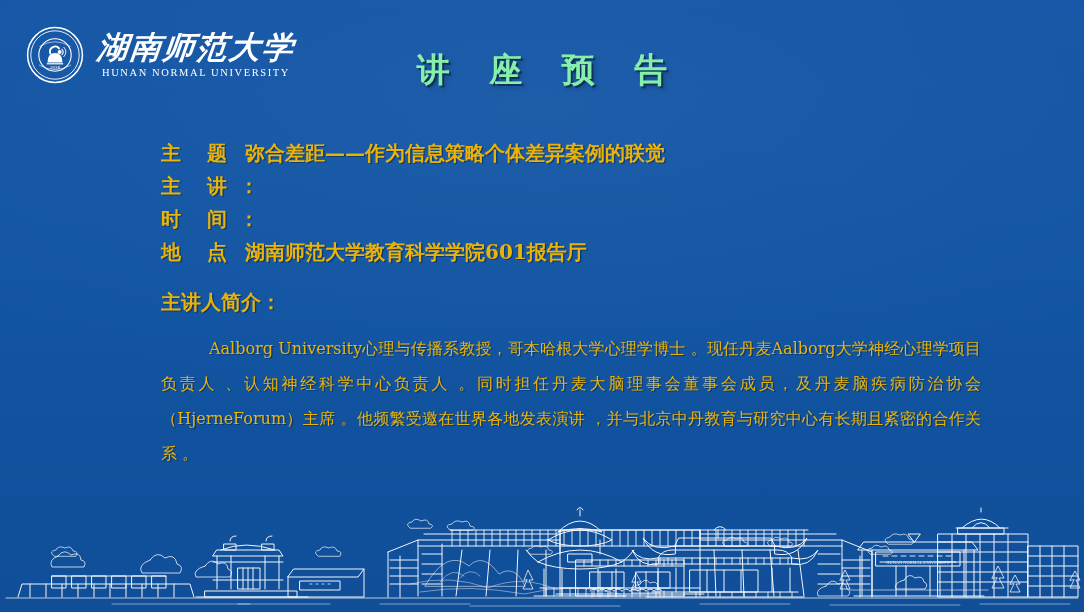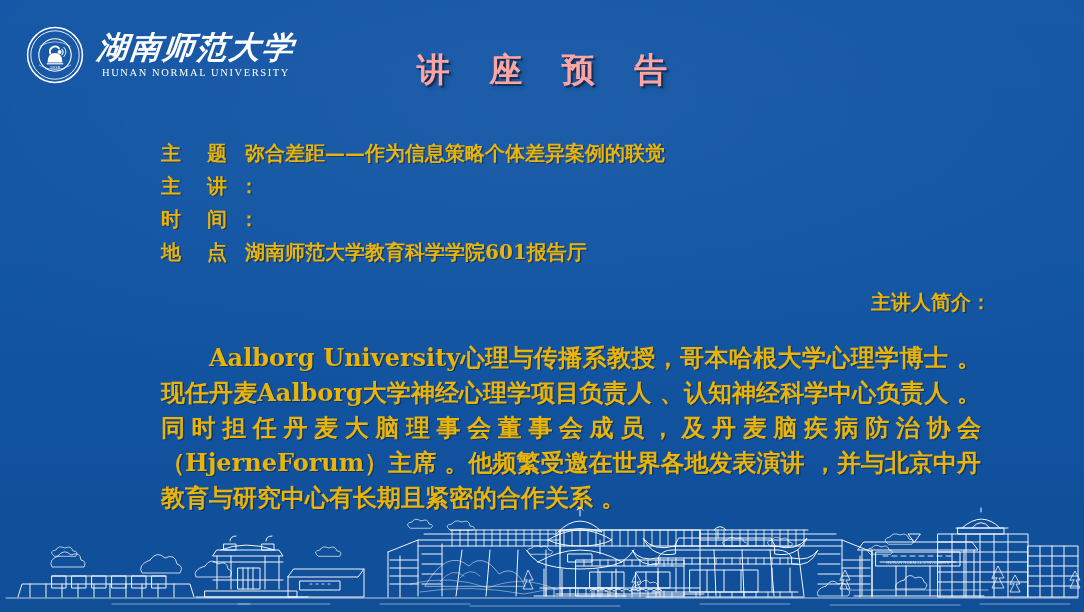--- a/index.html
+++ b/index.html
@@ -73,21 +73,21 @@
     white-space: nowrap;
   }
 
   .poster-title {
     position: absolute;
     left: 0; right: 0;
     top: 48px;
     text-align: center;
     font-size: 33px;
     font-weight: 700;
-    color: #fca5a5;
+    color: #86efac;
     letter-spacing: 14px;
     text-indent: 14px;
     font-family: "DejaVu Serif", "Liberation Serif", serif;
     text-shadow: 2px 2px 0 rgba(0,0,0,0.38), 3px 3px 4px rgba(0,0,0,0.22);
     white-space: nowrap;
   }
 
   
   .content {
     position: absolute;
@@ -121,26 +121,25 @@
   }
   .info-value { flex: 1 1 auto; }
 
   .bio-heading {
     margin-top: 19px;
     font-size: 20px;
     font-weight: 700;
     line-height: 30px;
     text-shadow: 1.4px 1.4px 0 rgba(0,0,0,0.32);
     font-family: "DejaVu Serif", "Liberation Serif", serif;
-    text-align: right;
   }
   .bio-body {
-    margin-top: 23px;
-    font-size: 24px;
-    font-weight: 700;
+    margin-top: 14px;
+    font-size: 16px;
+    font-weight: 400;
     line-height: 35px;
     text-align: justify;
     text-justify: inter-ideograph;
     text-indent: 48px;
     width: 820px;
     text-shadow: 1.4px 1.4px 0 rgba(0,0,0,0.32);
     font-family: "DejaVu Serif", "Liberation Serif", serif;
   }
 
   

